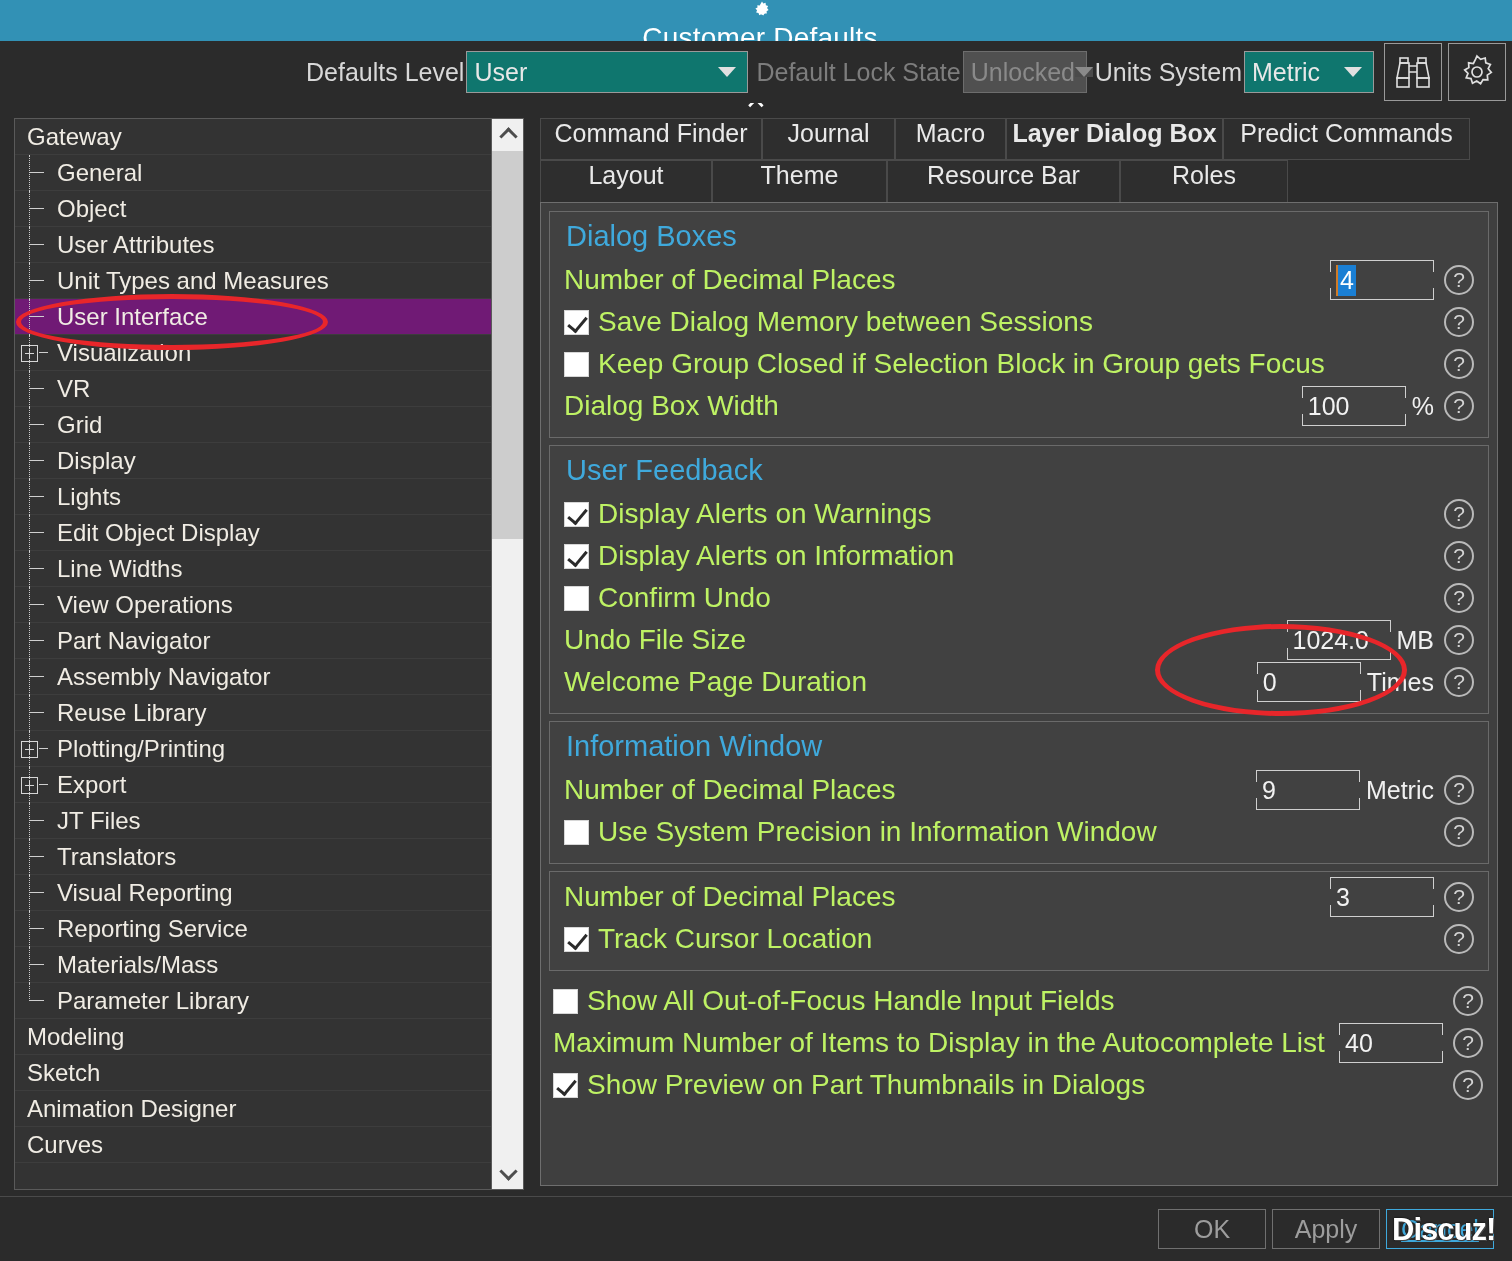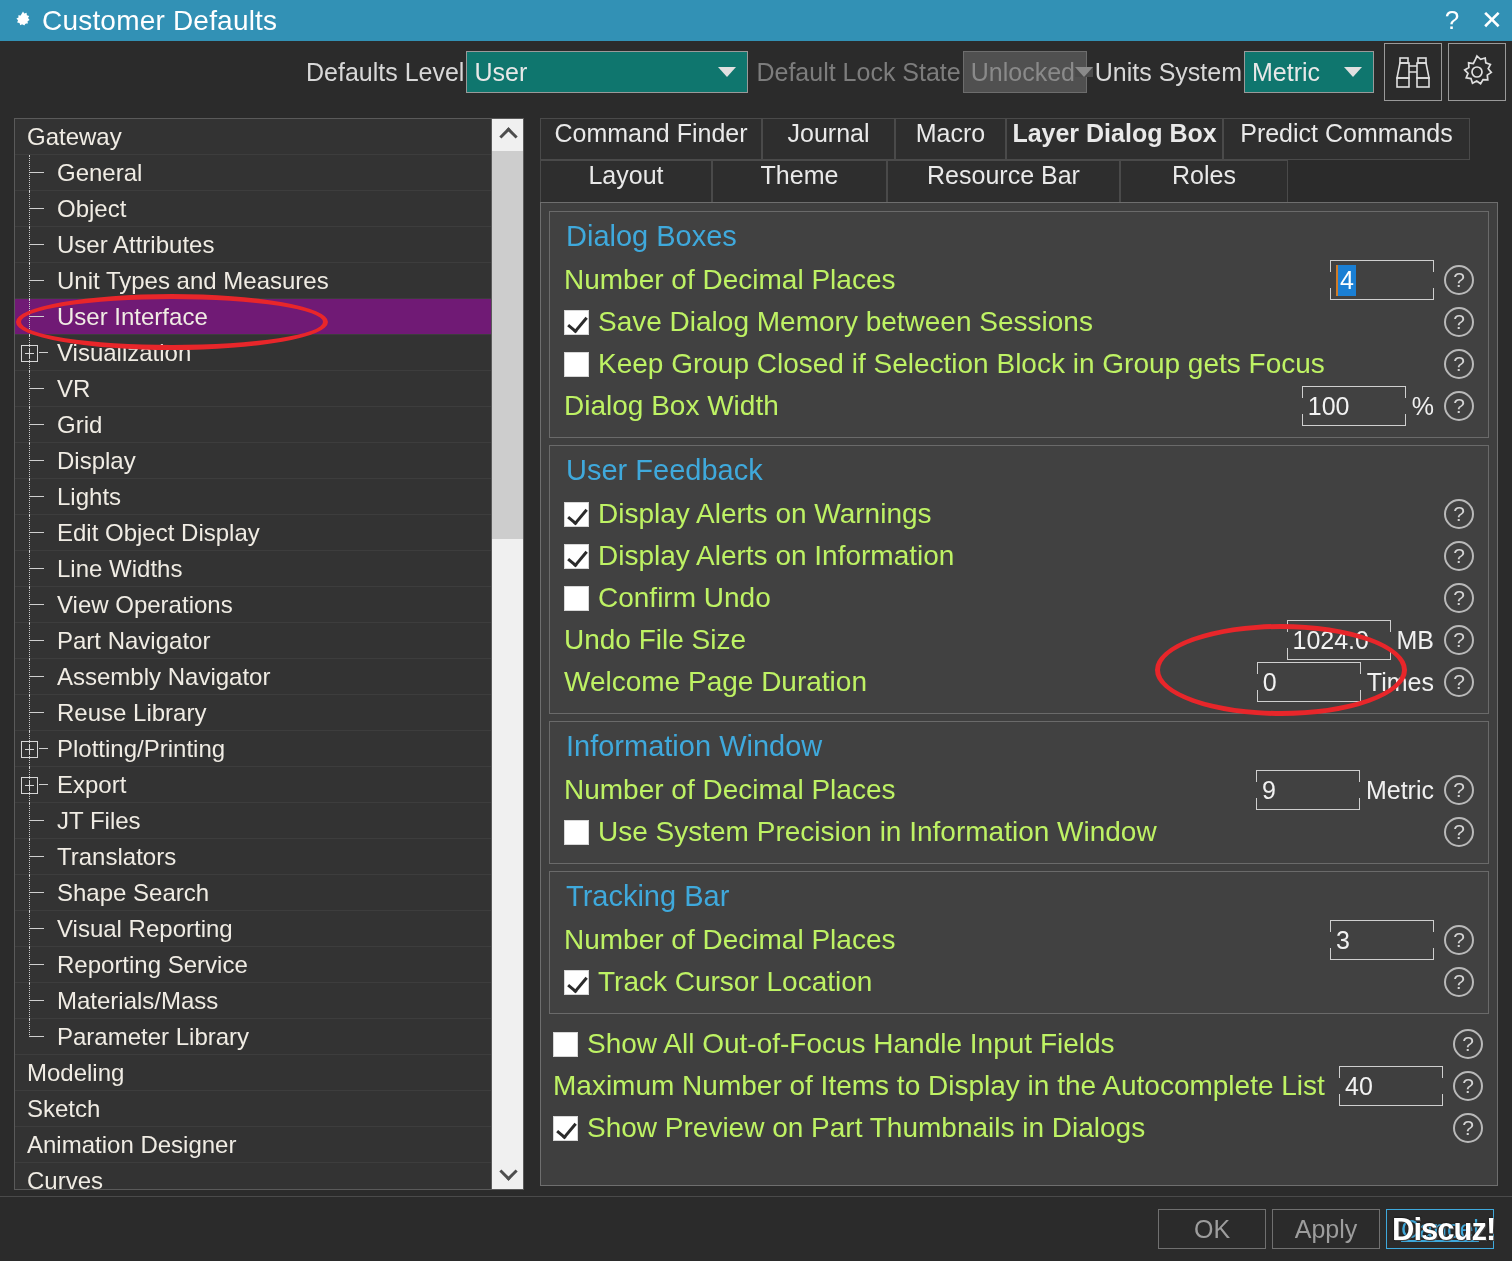--- a/index.html
+++ b/index.html
@@ -9,21 +9,21 @@
     width: 1512px; height: 1261px;
     background: #2b2b2b;
     font-family: "Liberation Sans", sans-serif;
     overflow: hidden;
   }
 
   
   #titlebar {
     position: absolute; left: 0; top: 0; width: 1512px; height: 41px;
     background: #3291b5;
-    display: flex; align-items: center;
+    display: flex; align-items: center; flex-direction: column;
   }
   #title-gear { margin-left: 12px; width: 22px; height: 22px; display:flex; align-items:center; justify-content:center; }
   #title-text {
     color: #ffffff; font-size: 28px; margin-left: 8px; letter-spacing: .2px;
     font-family: "Liberation Sans", sans-serif;
   }
   .tb-btn {
     color: #ffffff; font-size: 26px; width: 40px; height: 41px;
     display: flex; align-items: center; justify-content: center; cursor: default;
   }
@@ -339,24 +339,20 @@
       <div class="tree-row child">
         <span class="tw"></span>
         <span>JT Files</span>
       </div>
       <div class="tree-row child">
         <span class="tw"></span>
         <span>Translators</span>
       </div>
       <div class="tree-row child">
         <span class="tw"></span>
-        <span>Shape Search</span>
-      </div>
-      <div class="tree-row child">
-        <span class="tw"></span>
         <span>Visual Reporting</span>
       </div>
       <div class="tree-row child">
         <span class="tw"></span>
         <span>Reporting Service</span>
       </div>
       <div class="tree-row child">
         <span class="tw"></span>
         <span>Materials/Mass</span>
       </div>
@@ -524,21 +520,20 @@
 
       <div class="row">
         <span class="cb"></span>
         <span class="lbl">Use System Precision in Information Window</span>
         <span class="spring"></span>
         <span class="help">?</span>
       </div>
     </div>
 
     <div class="group">
-      <div class="gtitle">Tracking Bar</div>
 
       <div class="row">
         <span class="lbl">Number of Decimal Places</span>
         <span class="spring"></span>
         <div class="finput" style="width:104px;">
           <span class="txt">3</span>
         </div>
         <span class="help">?</span>
       </div>
 

